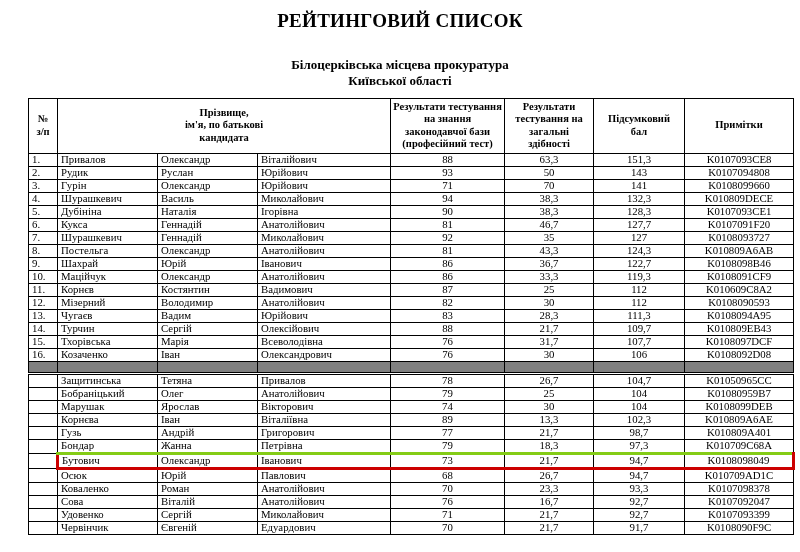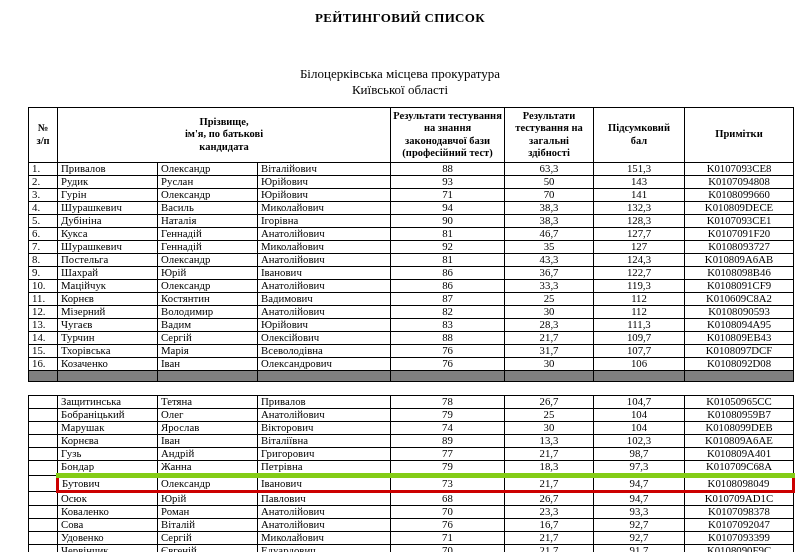--- a/index.html
+++ b/index.html
@@ -2,48 +2,48 @@
 <html><head>
 <meta charset="utf-8">
 <style>
   html,body { margin:0; padding:0; background:#ffffff; }
   .doc {
     position:relative; width:800px; height:552px; overflow:hidden;
     background:#ffffff; color:#000;
     font-family:"Liberation Serif", serif;
   }
   .title {
+    text-align:center; font-weight:bold; font-size:19px;
+    padding-top:10px; letter-spacing:0.3px;
+  }
+  .subtitle {
     text-align:center; font-weight:bold; font-size:13px;
-    padding-top:10px; letter-spacing:0.3px;
-  }
-  .subtitle {
-    text-align:center; font-weight:normal; font-size:13px;
-    margin-top:40px; line-height:1.25; white-space:pre-line;
+    margin-top:25px; line-height:1.25; white-space:pre-line;
   }
   table.rating {
     border-collapse:collapse; table-layout:fixed;
     width:765px; margin-left:28px;
   }
   table.rating.first { margin-top:8px; }
-  table.rating.second { margin-top:13px; }
+  table.rating.second { margin-top:1px; }
   th, td { border:1px solid #000; overflow:hidden; }
   th {
     font-weight:bold; font-size:10.5px; text-align:center;
     vertical-align:middle; line-height:1.2; padding:2px 2px;
     white-space:pre-line;
   }
   td {
     font-size:10.8px; line-height:1.05; height:12px;
     padding:0 3px; vertical-align:middle; white-space:nowrap;
   }
   td.c0 { text-align:left; padding-left:3px; }
   td.c1, td.c2, td.c3 { text-align:left; }
   td.c4, td.c5, td.c6, td.c7 { text-align:center; }
   tr.sep td { background:#808080; height:10px; }
-  tr.hl td:not(.c0) { border-top:5px solid #84cc16; border-bottom:3px solid #cc0000; }
+  tr.hl td:not(.c0) { border-top:3px solid #84cc16; border-bottom:3px solid #cc0000; }
   tr.hl td.c1 { border-left:3px solid #cc0000; }
   tr.hl td.c7 { border-right:3px solid #cc0000; }
 </style>
 </head>
 <body>
 
 <div class="doc">
 
   <div class="title">РЕЙТИНГОВИЙ СПИСОК</div>
   <div class="subtitle">Білоцерківська місцева прокуратура

